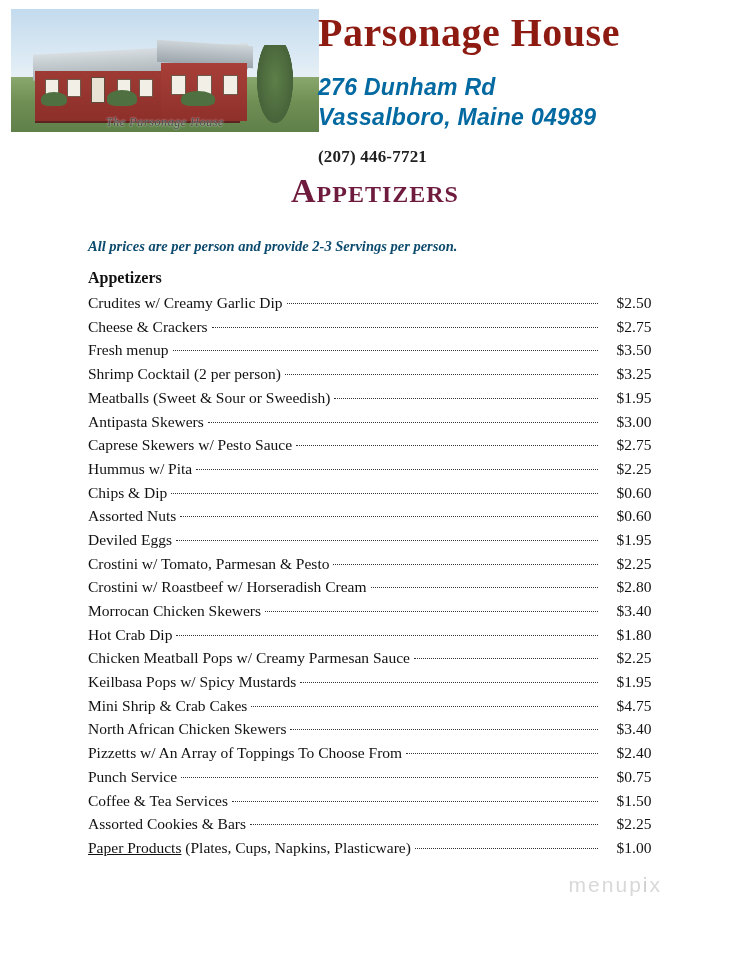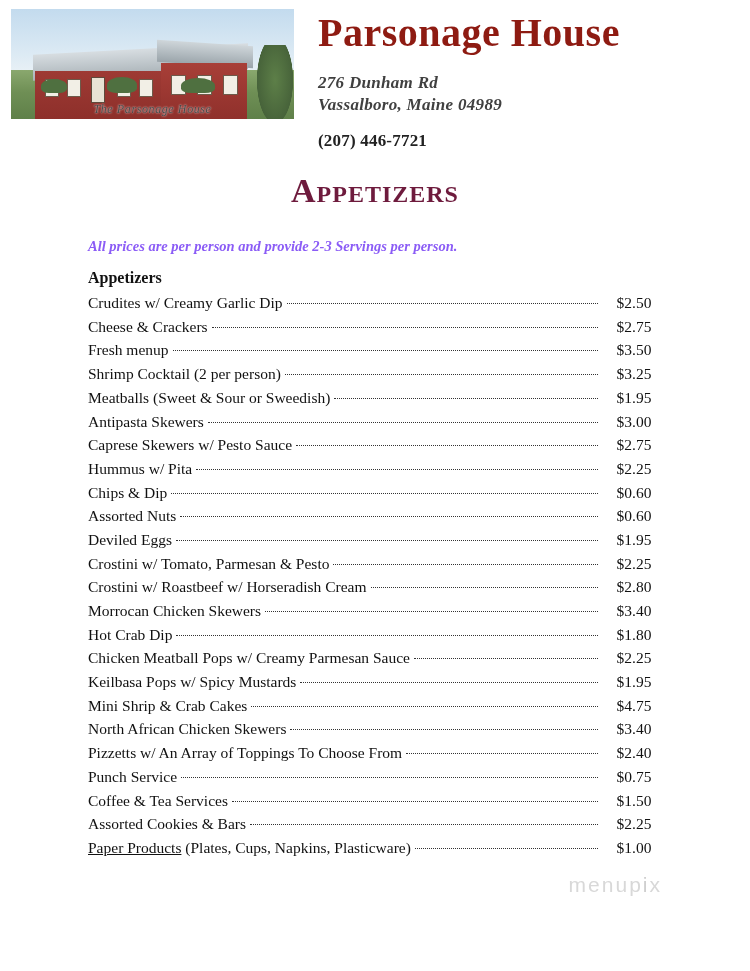--- a/index.html
+++ b/index.html
@@ -19,23 +19,24 @@
   
   .header {
     position: relative;
     height: 158px;
   }
   .photo {
     position: absolute;
     left: 11px;
     top: 9px;
     width: 283px;
-    height: 110px;
+    height: 123px;
     overflow: hidden;
     background: linear-gradient(#b9d4e8 0%, #cfe2ef 38%, #d8e6ef 52%, #9fb98c 60%, #7f9e6a 100%);
+    padding-left: 25px;
   }
   .photo .sky {
     position: absolute;
     left: 0; top: 0; right: 0; height: 58%;
     background: linear-gradient(#c3dbee 0%, #dceaf4 70%, #e9f1f6 100%);
   }
   .photo .grass {
     position: absolute;
     left: 0; right: 0; bottom: 0; height: 45%;
     background: linear-gradient(#8aa86e 0%, #6f8f55 45%, #5f8049 100%);
@@ -123,25 +124,25 @@
     font-family: "Liberation Serif", serif;
     font-weight: bold;
     font-size: 40px;
     color: #8e1b12;
     letter-spacing: 0.5px;
     line-height: 1.05;
     margin: 0 0 18px 0;
     white-space: nowrap;
   }
   .addr-line {
-    font-family: Liberation Serif, serif;
+    font-family: Liberation Sans, sans-serif;
     font-style: italic;
     font-weight: bold;
-    font-size: 17px;
-    color: #404040;
+    font-size: 23px;
+    color: #0369a1;
     line-height: 1.32;
     letter-spacing: 0.3px;
   }
   .phone-line {
     font-family: "Liberation Serif", serif;
     font-weight: bold;
     font-size: 17px;
     color: #222222;
     margin-top: 14px;
     letter-spacing: 0.2px;
@@ -161,21 +162,21 @@
 
   
   .menu {
     margin: 28px 90px 0 88px;
   }
   .note {
     font-family: "Liberation Serif", serif;
     font-style: italic;
     font-weight: bold;
     font-size: 14.5px;
-    color: #8b5cf6;
+    color: #0c4a6e;
     margin-bottom: 14px;
   }
   .group-head {
     font-family: "Liberation Serif", serif;
     font-weight: bold;
     font-size: 16px;
     color: #111111;
     margin-bottom: 4px;
   }
   ul.items {

